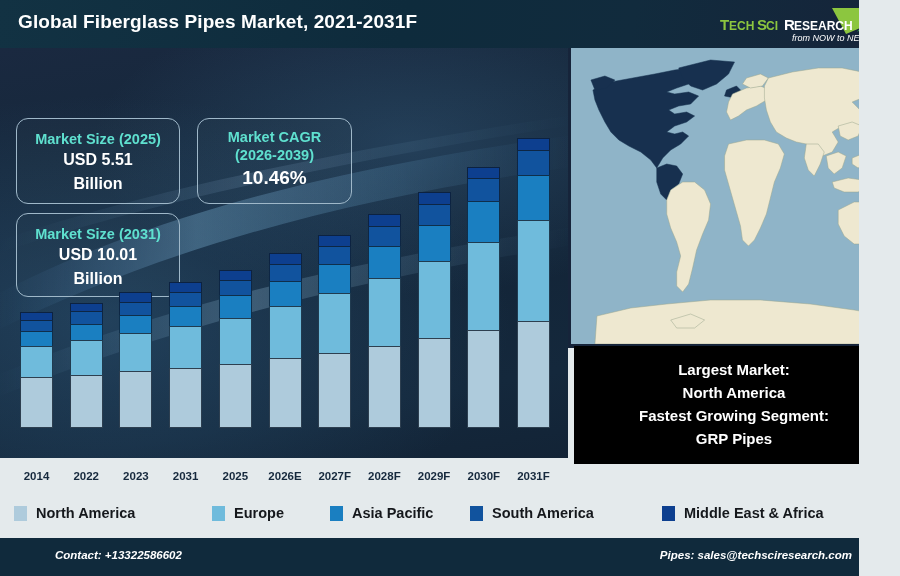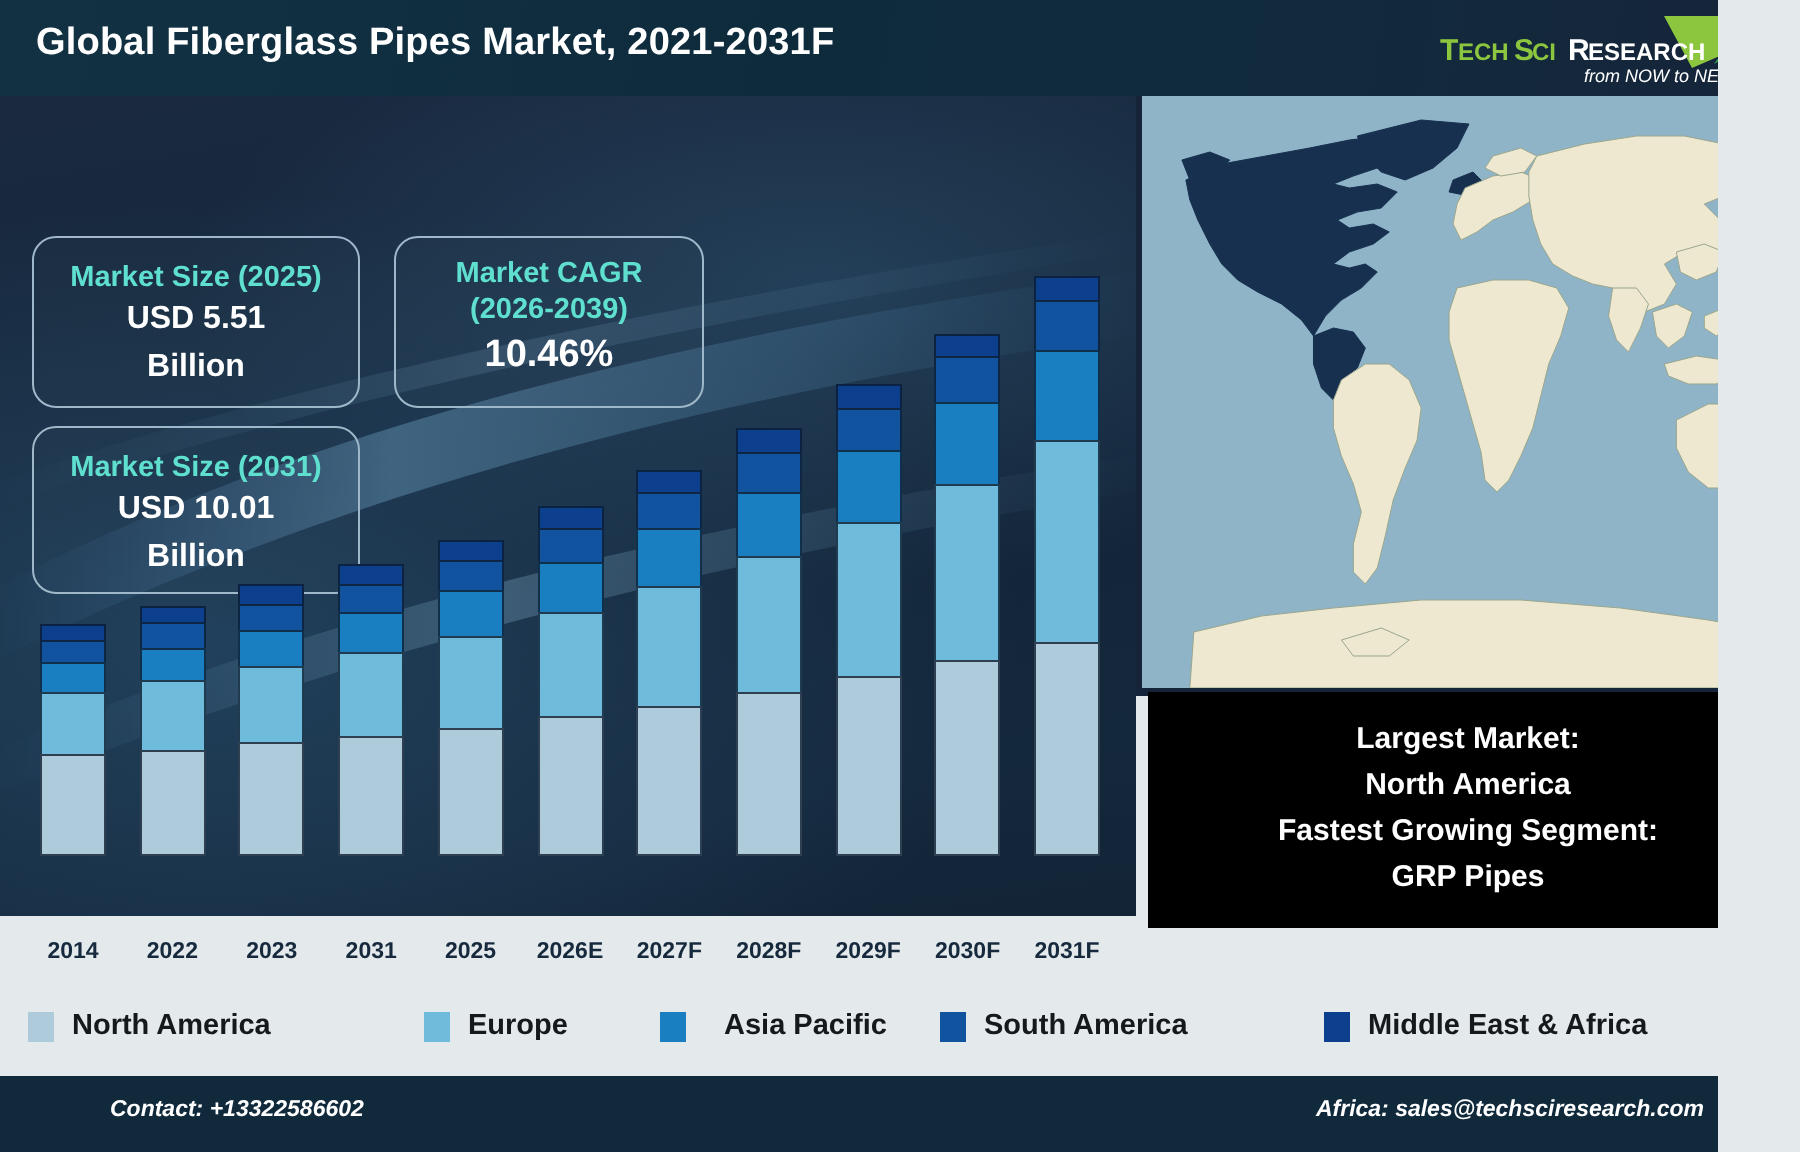--- a/index.html
+++ b/index.html
@@ -319,32 +319,32 @@
 
   <div class="legend" id="legend-container">
       <div class="legend-item" style="position: absolute; left: 14px;">
         <span class="legend-swatch" style="background: rgb(174, 203, 220);"></span>
         <span class="legend-label">North America</span>
       </div>
       <div class="legend-item" style="position: absolute; left: 212px;">
         <span class="legend-swatch" style="background: rgb(111, 187, 220);"></span>
         <span class="legend-label">Europe</span>
       </div>
-      <div class="legend-item" style="position: absolute; left: 330px; gap: 10px;">
+      <div class="legend-item" style="position: absolute; left: 330px;">
         <span class="legend-swatch" style="background: rgb(26, 127, 193);"></span>
         <span class="legend-label">Asia Pacific</span>
       </div>
       <div class="legend-item" style="position: absolute; left: 470px;">
         <span class="legend-swatch" style="background: rgb(17, 83, 158);"></span>
         <span class="legend-label">South America</span>
       </div>
       <div class="legend-item" style="position: absolute; left: 662px;">
         <span class="legend-swatch" style="background: rgb(13, 63, 143);"></span>
         <span class="legend-label">Middle East &amp; Africa</span>
       </div>
     </div>
 
   <div class="footer">
     <div class="footer-text" id="footer-contact">Contact: +13322586602</div>
-    <div class="footer-text" id="footer-email">Africa: sales@techsciresearch.com</div>
+    <div class="footer-text" id="footer-email">Pipes: sales@techsciresearch.com</div>
   </div>
 
 </div>
 
 </body></html>

